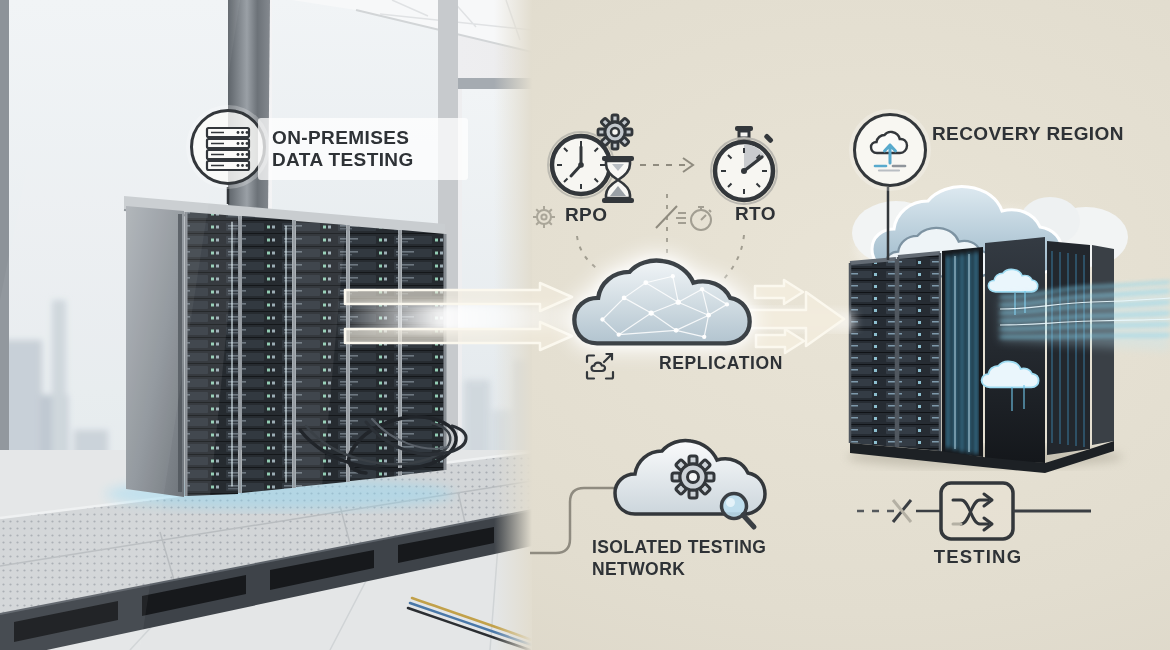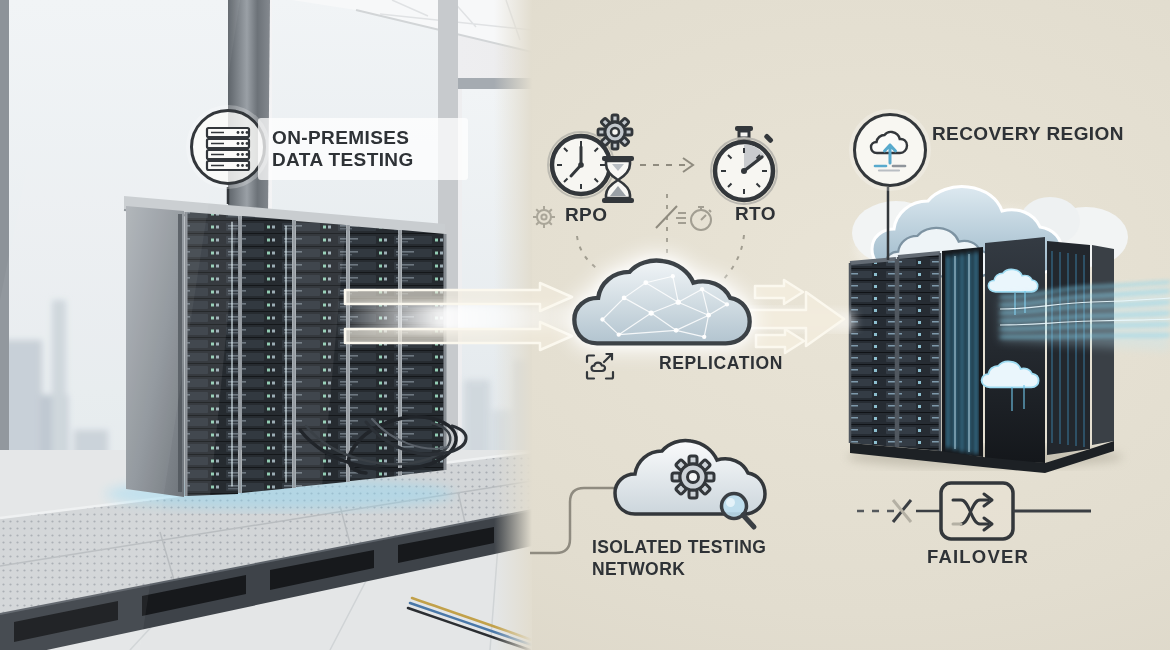--- a/index.html
+++ b/index.html
@@ -501,15 +501,15 @@
   </div>
   <div class="abs cloud-dr-text lbl">
     <div>RECOVERY REGION</div>
   </div>
 
   <div class="abs isolated-text lbl">
     <div>ISOLATED TESTING</div>
     <div>NETWORK</div>
   </div>
 
-  <div class="abs failover-text lbl">FAILOVER</div>
+  <div class="abs failover-text lbl">TESTING</div>
 
 </div>
 
 </body></html>

